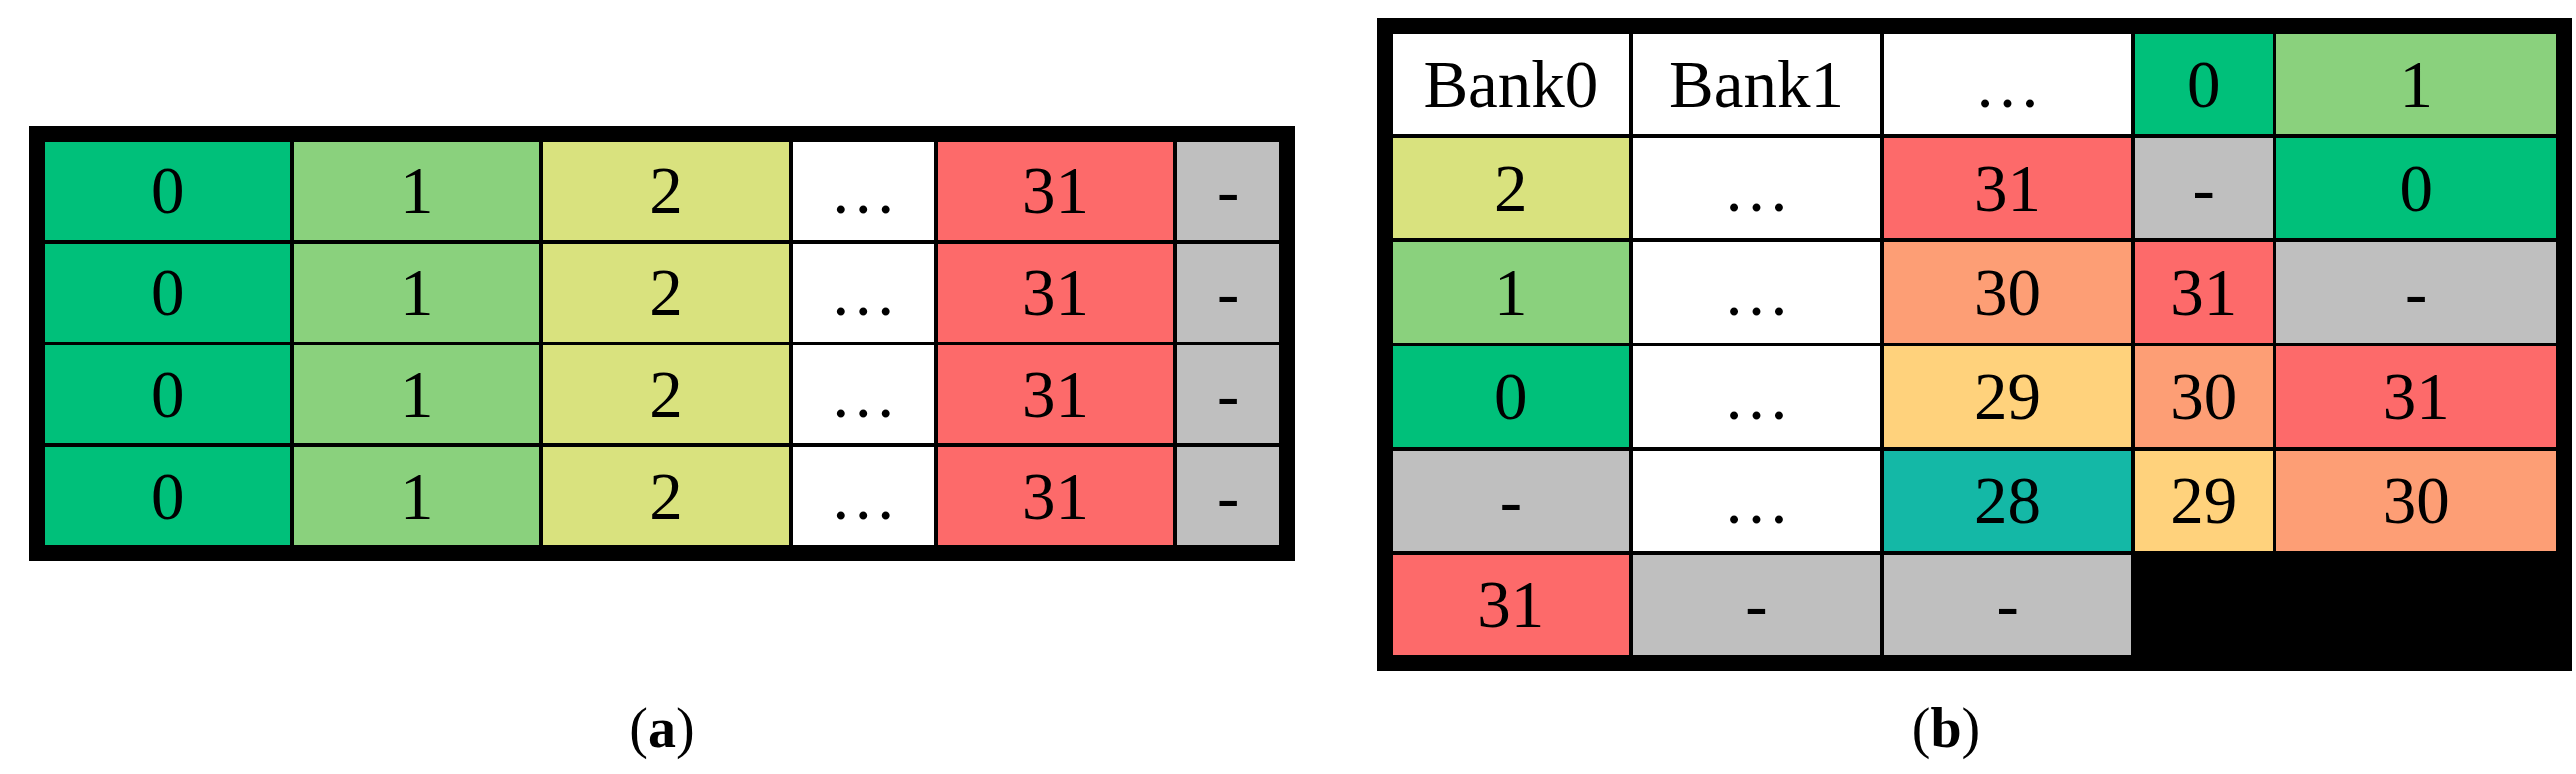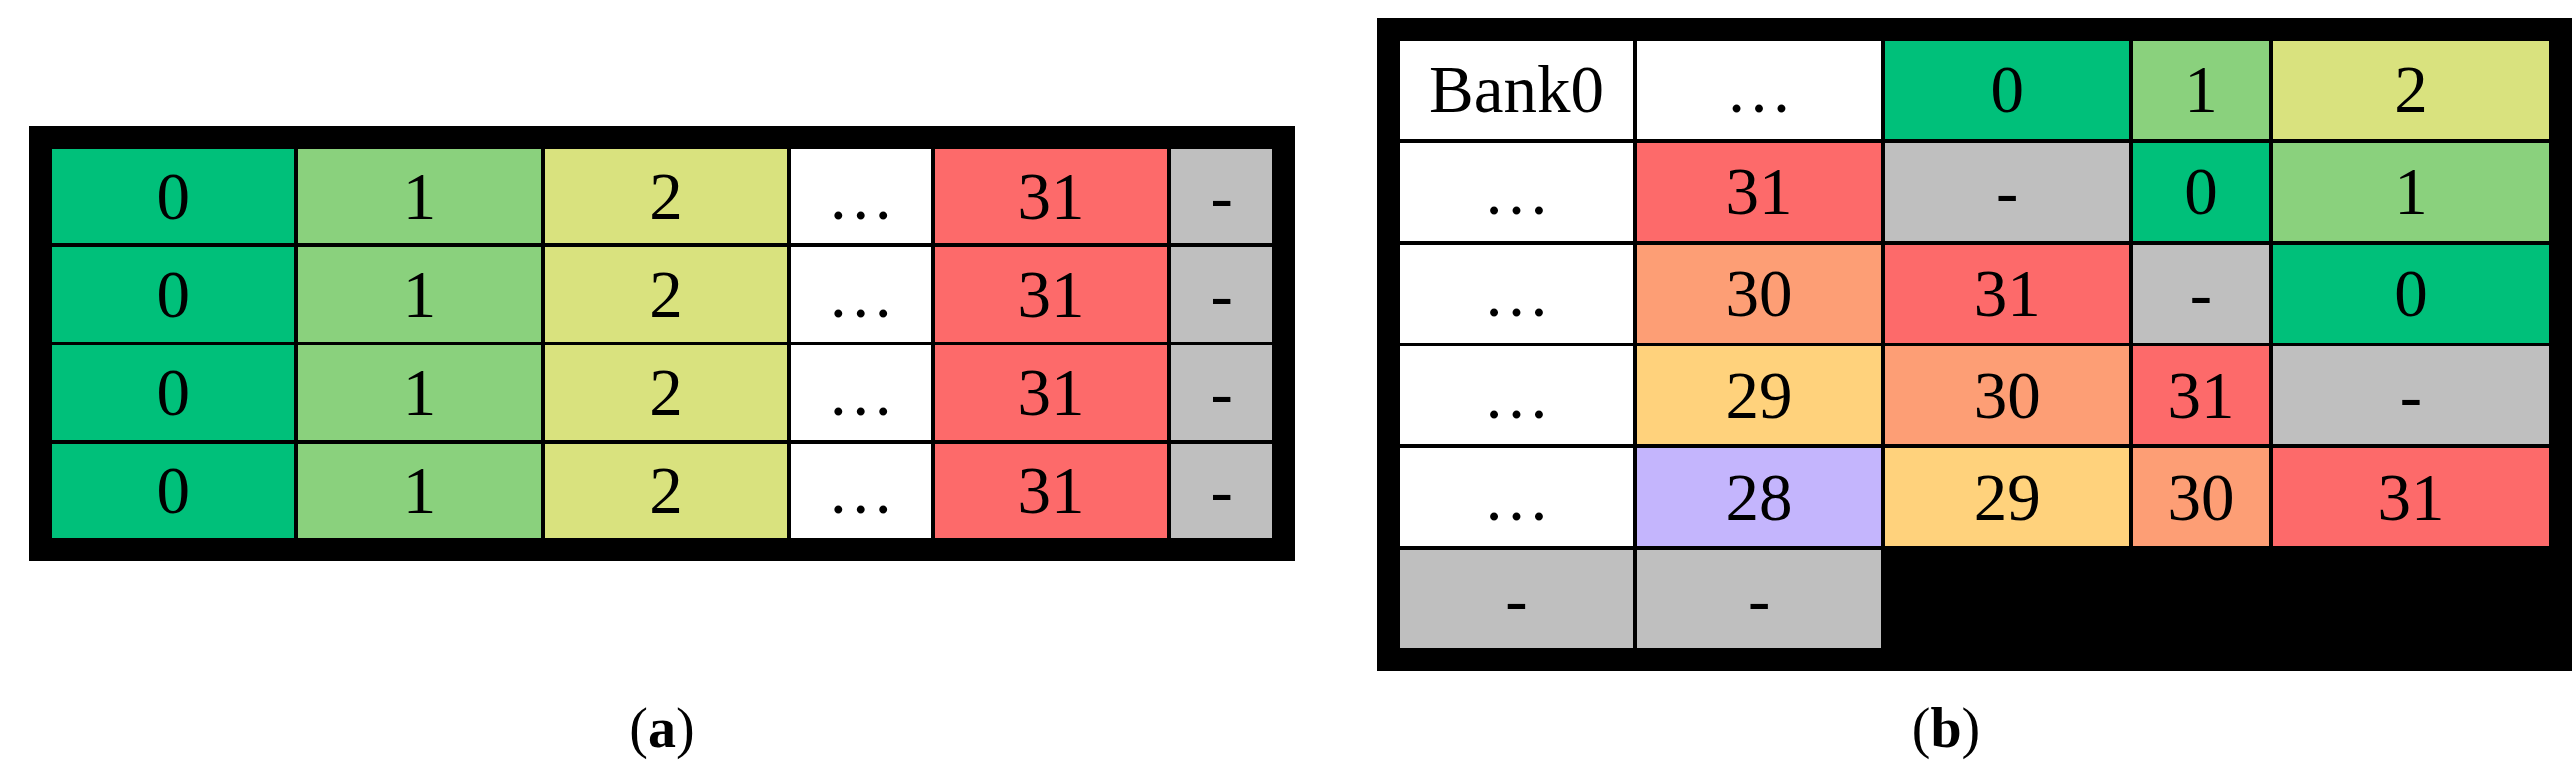--- a/index.html
+++ b/index.html
@@ -12,21 +12,21 @@
     width: 2576px;
     height: 775px;
     font-family: "Liberation Serif", "DejaVu Serif", serif;
     color: #000000;
     overflow: hidden;
   }
   .tbl {
     position: absolute;
     display: grid;
     background: #000000;   
-    padding: 23px;          
+    padding: 16px;          
     gap: 3.9px;              
     box-sizing: border-box;
     grid-auto-rows: 1fr;
   }
   #table-a {
     left: 29px;
     top: 126px;
     width: 1266px;
     height: 435px;
     grid-template-columns: 330fr 330fr 330fr 190fr 317fr 137fr;
@@ -87,41 +87,42 @@
     <div class="cell" style="background: rgb(0, 192, 122);">0</div>
     <div class="cell" style="background: rgb(138, 209, 125);">1</div>
     <div class="cell" style="background: rgb(217, 226, 126);">2</div>
     <div class="cell" style="background: rgb(255, 255, 255);">…</div>
     <div class="cell" style="background: rgb(253, 106, 106);">31</div>
     <div class="cell" style="background: rgb(191, 191, 191);">-</div>
   </div>
 
 <div id="table-b" class="tbl">
     <div class="cell header">Bank0</div>
+    <div class="cell header">Bank1</div>
     <div class="cell header">…</div>
     <div class="cell" style="background: rgb(0, 192, 122);">0</div>
     <div class="cell" style="background: rgb(138, 209, 125);">1</div>
     <div class="cell" style="background: rgb(217, 226, 126);">2</div>
     <div class="cell" style="background: rgb(255, 255, 255);">…</div>
     <div class="cell" style="background: rgb(253, 106, 106);">31</div>
     <div class="cell" style="background: rgb(191, 191, 191);">-</div>
     <div class="cell" style="background: rgb(0, 192, 122);">0</div>
     <div class="cell" style="background: rgb(138, 209, 125);">1</div>
     <div class="cell" style="background: rgb(255, 255, 255);">…</div>
     <div class="cell" style="background: rgb(253, 158, 117);">30</div>
     <div class="cell" style="background: rgb(253, 106, 106);">31</div>
     <div class="cell" style="background: rgb(191, 191, 191);">-</div>
     <div class="cell" style="background: rgb(0, 192, 122);">0</div>
     <div class="cell" style="background: rgb(255, 255, 255);">…</div>
     <div class="cell" style="background: rgb(255, 210, 124);">29</div>
     <div class="cell" style="background: rgb(253, 158, 117);">30</div>
     <div class="cell" style="background: rgb(253, 106, 106);">31</div>
     <div class="cell" style="background: rgb(191, 191, 191);">-</div>
     <div class="cell" style="background: rgb(255, 255, 255);">…</div>
-    <div class="cell" style="background: #c4b5fd; font-family: Liberation Serif, serif;">28</div>
+    <div class="cell" style="background: #14b8a6; font-family: Liberation Serif, serif;">28</div>
     <div class="cell" style="background: rgb(255, 210, 124);">29</div>
     <div class="cell" style="background: rgb(253, 158, 117);">30</div>
     <div class="cell" style="background: rgb(253, 106, 106);">31</div>
     <div class="cell" style="background: rgb(191, 191, 191);">-</div>
     <div class="cell" style="background: rgb(191, 191, 191);">-</div>
   </div>
 
 <div id="caption-a" class="caption"><span>(</span><span class="letter">a</span><span>)</span></div>
 
 <div id="caption-b" class="caption"><span>(</span><span class="letter">b</span><span>)</span></div>

